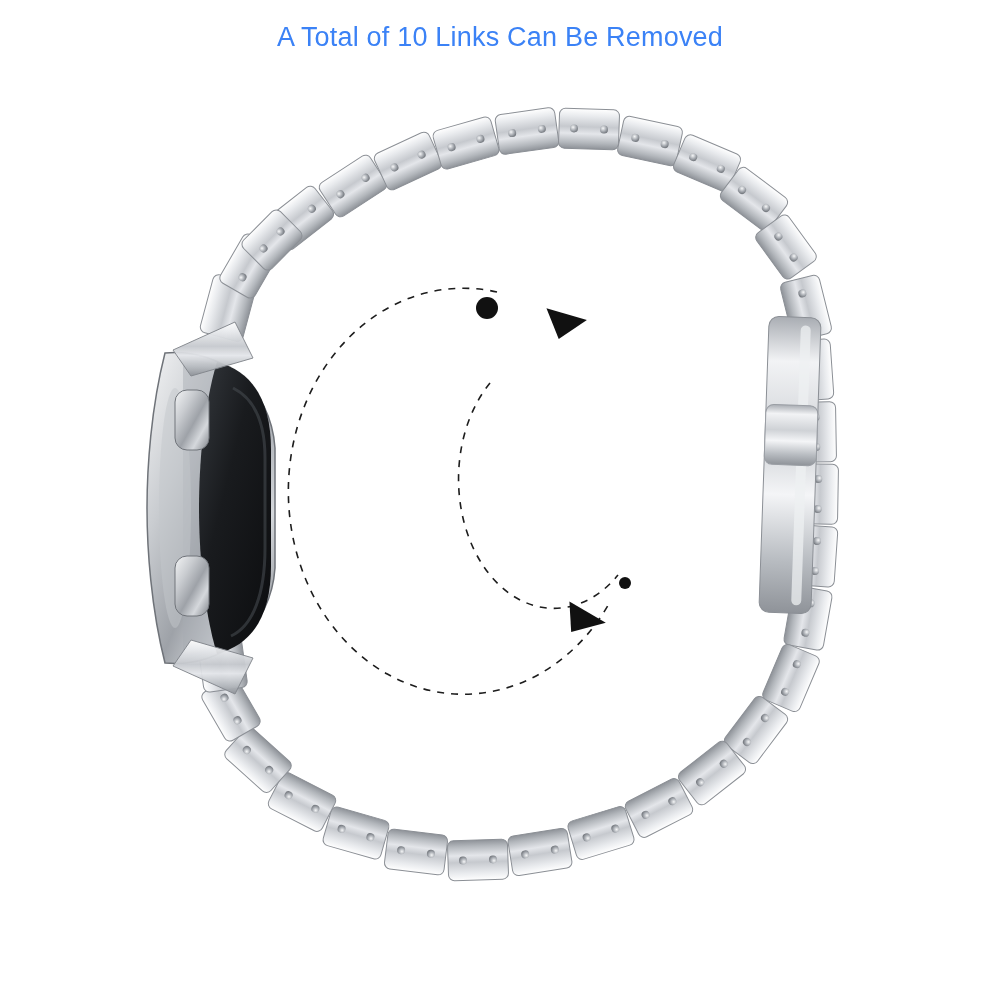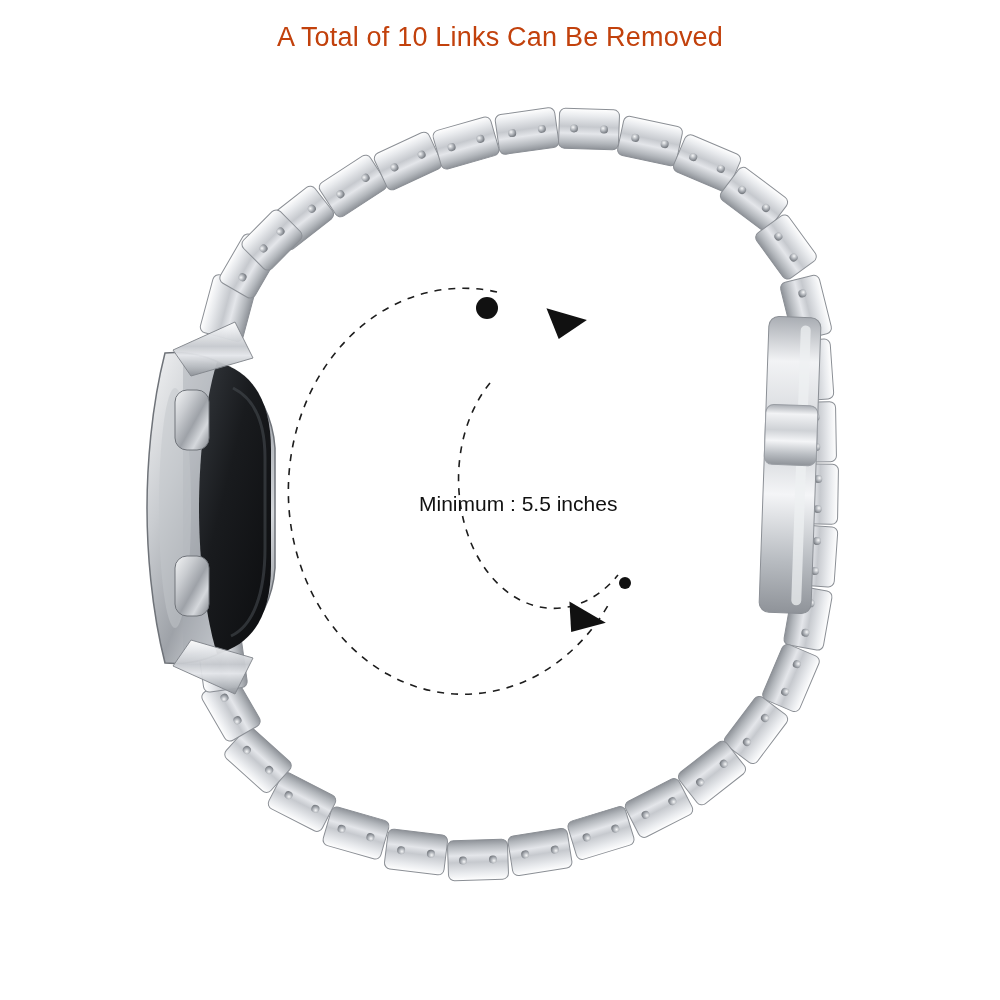--- a/index.html
+++ b/index.html
@@ -19,21 +19,21 @@
   
   .title {
     position: absolute;
     top: 22px;
     left: 0;
     width: 1000px;
     text-align: center;
     font-size: 27px;
     font-weight: 400;
     letter-spacing: 0.2px;
-    color: #c2410c;
+    color: #3b82f6;
     font-family: "Liberation Sans", sans-serif;
   }
 
   
   .stage {
     position: absolute;
     left: 0;
     top: 0;
     width: 1000px;
     height: 1000px;
@@ -320,16 +320,15 @@
 
     <path d="M 548 306 L 587 322 L 557 338 Z" fill="#111111" transform="rotate(-6 568 322)"></path>
     <path d="M 567 604 L 606 620 L 573 634 Z" fill="#111111" transform="rotate(8 586 620)"></path>
 
     <circle cx="487" cy="308" r="11" fill="#111111"></circle>
     <circle cx="625" cy="583" r="6" fill="#111111"></circle>
   </svg>
 </div>
 
 <div class="annotations">
-  <div class="label label-min">Minimum : 5.5 inches</div>
 </div>
 
 <div class="title">A Total of 10 Links Can Be Removed</div>
 
 </body></html>

